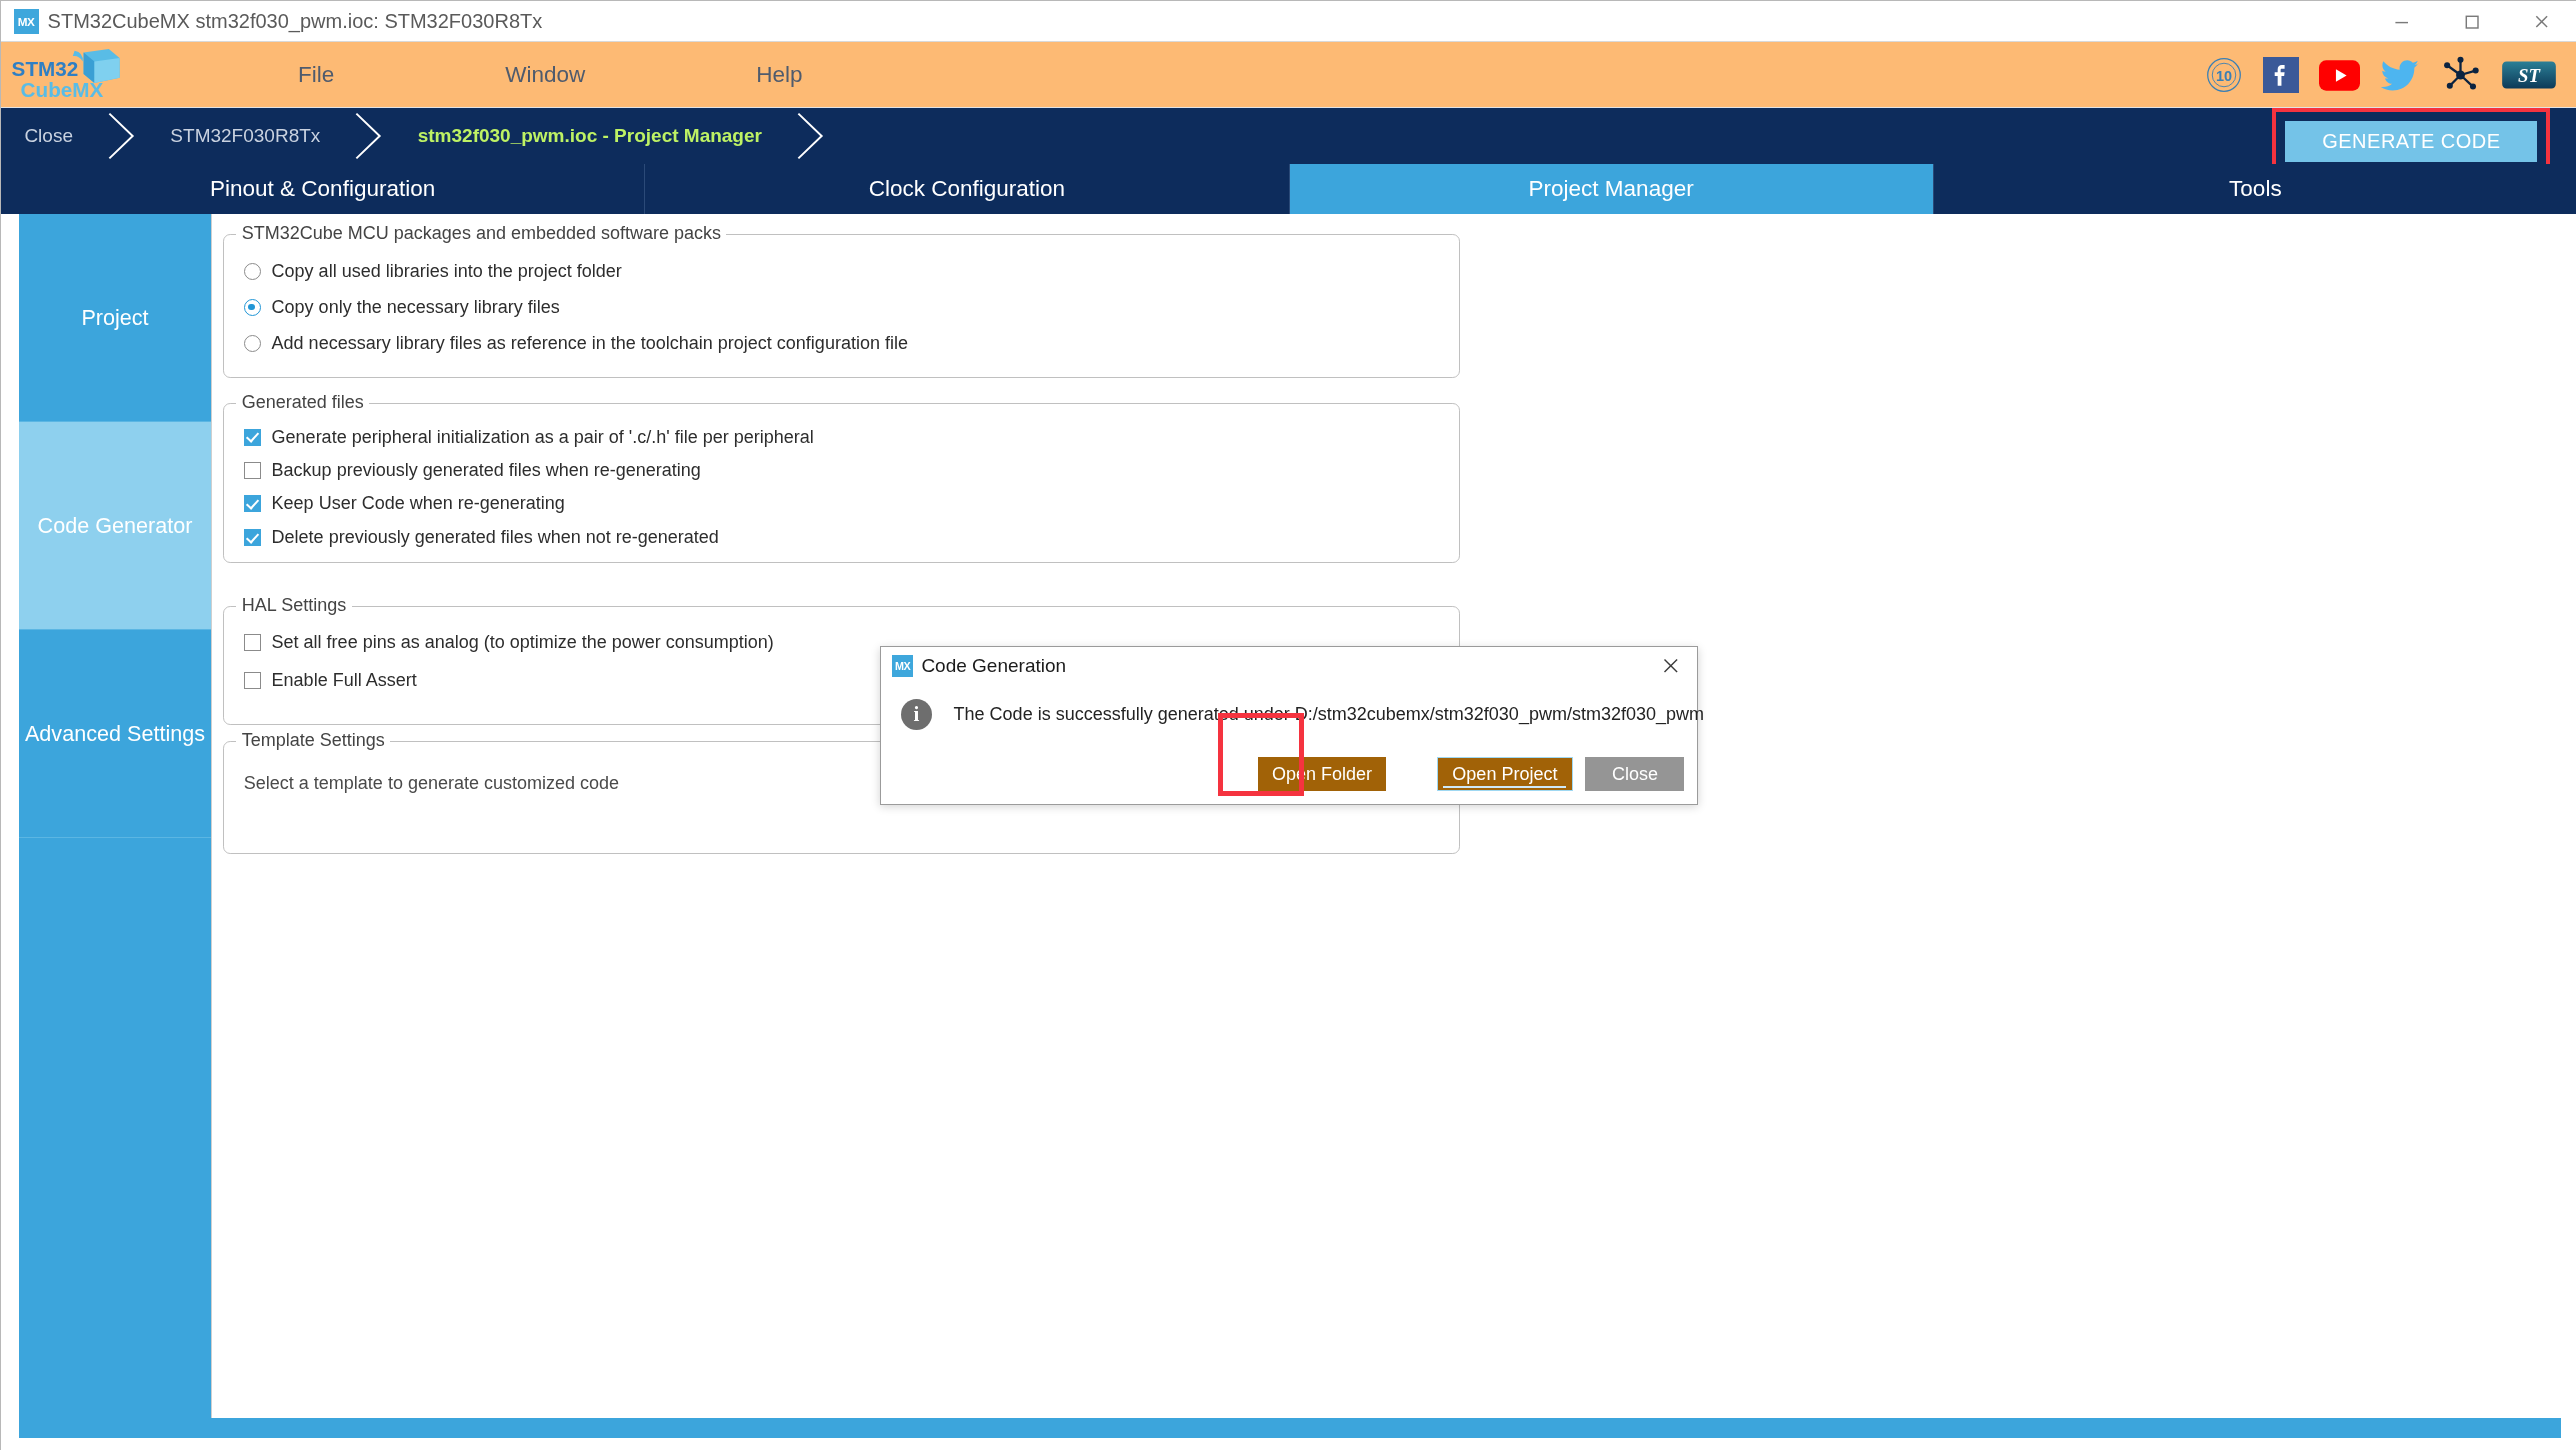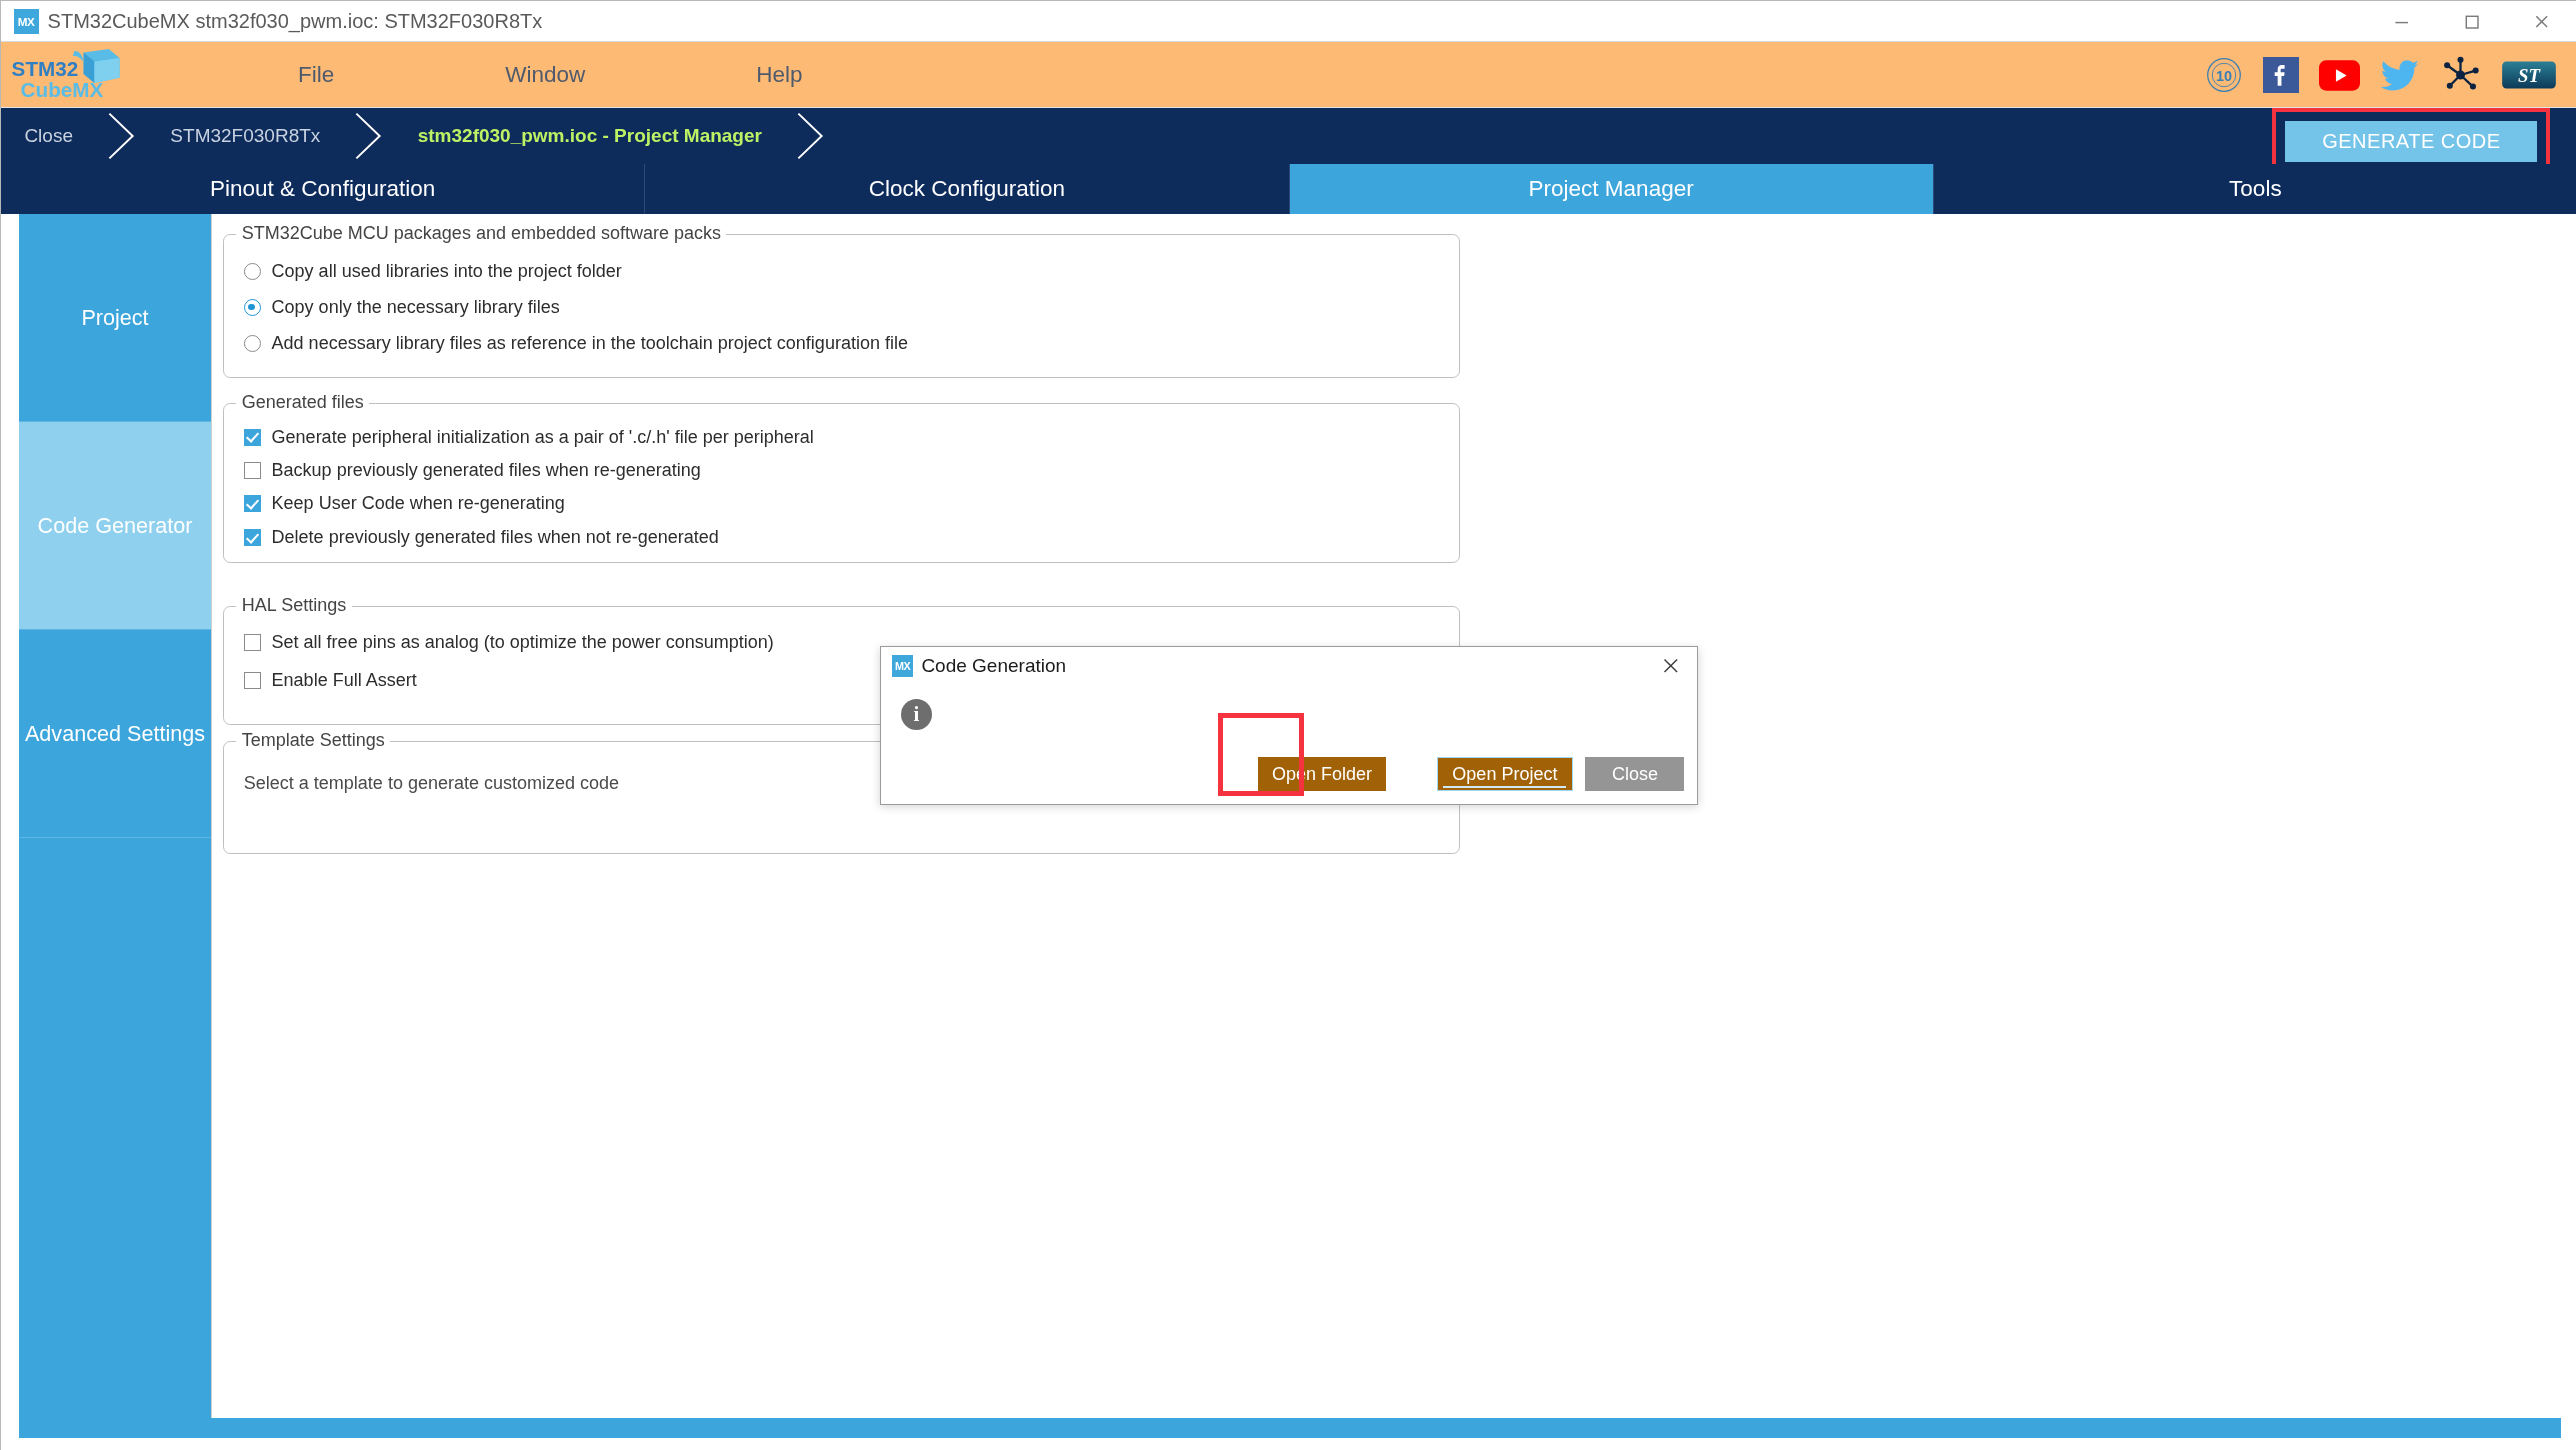--- a/index.html
+++ b/index.html
@@ -480,20 +480,21 @@
       <div class="dlg-title-text">Code Generation</div>
       <div class="dlg-close">
         <svg width="21.6" height="21.6" viewBox="0 0 24 24">
             <line x1="5" y1="5" x2="19" y2="19" stroke="#3a3a3a" stroke-width="1.6"></line>
             <line x1="19" y1="5" x2="5" y2="19" stroke="#3a3a3a" stroke-width="1.6"></line>
           </svg>
       </div>
     </div>
     <div class="dlg-msg-row">
       <div class="info-icon">i</div>
+      <div class="dlg-msg">The Code is successfully generated under D:/stm32cubemx/stm32f030_pwm/stm32f030_pwm</div>
     </div>
     <div class="dlg-btns">
       <button class="dlg-btn blue">Open Folder</button>
       <button class="dlg-btn blue focused">Open Project</button>
       <button class="dlg-btn grey">Close</button>
     </div>
   </div>
   <div class="open-proj-highlight"></div>
 
 </div>

